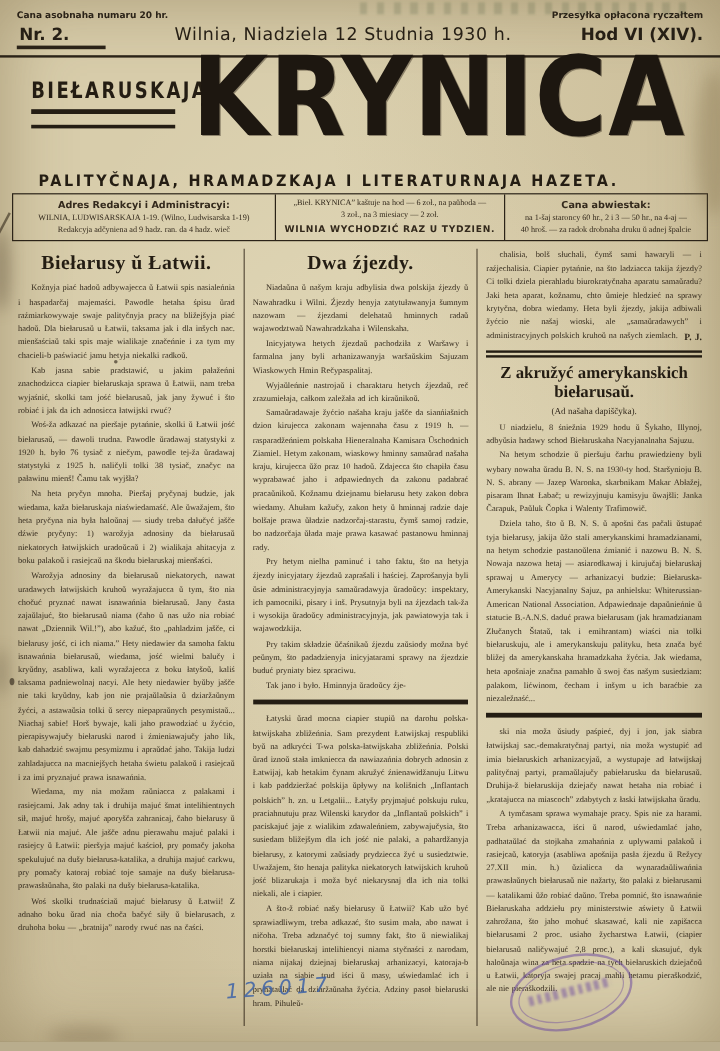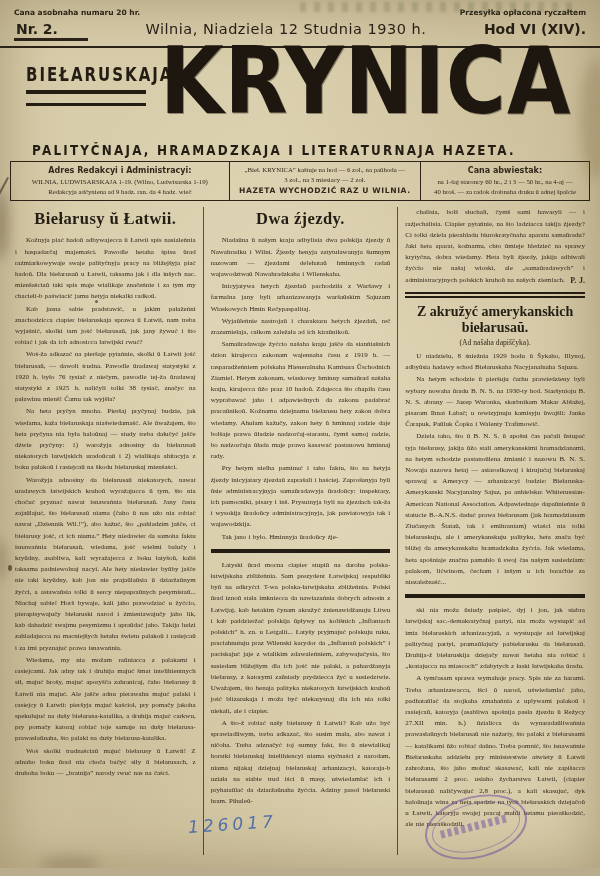--- a/index.html
+++ b/index.html
@@ -124,21 +124,21 @@
 
   <div class="infoboxes">
     <div class="ibox b1">
       <div class="t">Adres Redakcyi i Administracyi:</div>
       <div>WILNIA, LUDWISARSKAJA 1-19. (Wilno, Ludwisarska 1-19)</div>
       <div>Redakcyja adčyniena ad 9 hadz. ran. da 4 hadz. wieč</div>
     </div>
     <div class="ibox b2">
       <div>„Bieł. KRYNICA” kaštuje na hod — 6 zoł., na paŭhoda —</div>
       <div>3 zoł., na 3 miesiacy — 2 zoł.</div>
-      <div class="bld">HAZETA WYCHODZIĆ RAZ U WILNIA.</div>
+      <div class="bld">WILNIA WYCHODZIĆ RAZ U TYDZIEN.</div>
     </div>
     <div class="ibox b3">
       <div class="t">Cana abwiestak:</div>
       <div>na 1-šaj staroncy 60 hr., 2 i 3 — 50 hr., na 4-aj —</div>
       <div>40 hroš. — za radok drobnaha druku ŭ adnej špalcie</div>
     </div>
   </div>
 
   <div class="columns">
 
@@ -153,20 +153,21 @@
       <p>Woś skolki trudnaściaŭ majuć biełarusy ŭ Łatwii! Z adnaho boku ŭrad nia choča bačyć siły ŭ biełarusach, z druhoha boku — „bratnija” narody rwuć nas na čaści.</p>
     </div>
 
     <div class="col">
       <h2 class="head">Dwa źjezdy.</h2>
       <p>Niadaŭna ŭ našym kraju adbylisia dwa polskija źjezdy ŭ Nawahradku i Wilni. Źjezdy henyja zatytuławanyja šumnym nazowam — źjezdami delehataŭ hminnych radaŭ wajawodztwaŭ Nawahradzkaha i Wilenskaha.</p>
       <p>Inicyjatywa hetych źjezdaŭ pachodziła z Waršawy i farmalna jany byli arhanizawanyja waršaŭskim Sajuzam Wiaskowych Hmin Rečypaspalitaj.</p>
       <p>Wyjaŭleńnie nastrojaŭ i charaktaru hetych źjezdaŭ, reč zrazumiełaja, całkom zaležała ad ich kiraŭnikoŭ.</p>
       <p>Samaŭradawaje žyćcio našaha kraju jašče da sianńiašnich dzion kirujecca zakonam wajennaha času z 1919 h. — rasparadžeńniem polskaha Hieneralnaha Kamisara Ŭschodnich Ziamiel. Hetym zakonam, wiaskowy hminny samaŭrad našaha kraju, kirujecca ŭžo praz 10 hadoŭ. Zdajecca što chapiła času wyprabawać jaho i adpawiednych da zakonu padabrać pracaŭnikoŭ. Kožnamu dziejnamu biełarusu hety zakon dobra wiedamy. Ahułam kažučy, zakon hety ŭ hminnaj radzie daje bolšaje prawa ŭładzie nadzorčaj-starastu, čymš samoj radzie, bo nadzorčaja ŭłada maje prawa kasawać pastanowu hminnaj rady.</p>
       <p>Pry hetym nielha paminuć i taho faktu, što na hetyja źjezdy inicyjatary źjezdaŭ zaprašali i haściej. Zaprošanyja byli ŭsie administracyjnyja samaŭradawyja ŭradoŭcy: inspektary, ich pamocniki, pisary i inš. Prysutnyja byli na źjezdach tak-ža i wysokija ŭradoŭcy administracyjnyja, jak pawiatowyja tak i wajawodzkija.</p>
+      <p>Pry takim składzie ŭčaśnikaŭ źjezdu zaŭsiody možna być peŭnym, što padadzienyja inicyjatarami sprawy na źjezdzie buduć pryniaty biez spraciwu.</p>
       <p>Tak jano i było. Hminnyja ŭradoŭcy źje-</p>
       <div class="rule-heavy"></div>
       <p>Łatyski ŭrad mocna ciapier stupiŭ na darohu polska-łatwijskaha zbližeńnia. Sam prezydent Łatwijskaj respubliki byŭ na adkryćci T-wa polska-łatwijskaha zbližeńnia. Polski ŭrad iznoŭ stała imkniecca da nawiazańnia dobrych adnosin z Łatwijaj, kab hetakim čynam akružyć źnienawidžanuju Litwu i kab paddzieržać polskija ŭpływy na kolišnich „Inflantach polskich” h. zn. u Letgalii... Łatyšy pryjmajuć polskuju ruku, praciahnutuju praz Wilenski karydor da „Inflantaŭ polskich” i paciskajuć jaje z wialikim zdawaleńniem, zabywajučysia, što susiedam bližejšym dla ich jość nie palaki, a pahardžanyja biełarusy, z katorymi zaŭsiady prydziecca žyć u susiedztwie. Uwažajem, što henaja palityka niekatorych łatwijskich kruhoŭ jość blizarukaja i moža być niekarysnaj dla ich nia tolki niekali, ale i ciapier.</p>
       <p>A što-ž robiać našy biełarusy ŭ Łatwii? Kab užo być sprawiadliwym, treba adkazać, što susim mała, abo nawat i ničoha. Treba adznačyć toj sumny fakt, što ŭ niewialikaj horstki biełaruskaj intelihiencyi niama styčnaści z narodam, niama nijakaj dziejnaj biełaruskaj arhanizacyi, katoraja-b uziała na siabie trud iści ŭ masy, uświedamlać ich i pryhataŭlać da dziaržaŭnaha žyćcia. Adziny pasoł biełaruski hram. Pihuleŭ-</p>
     </div>
 
     <div class="col">
       <p><span>chalisia, bolš słuchali, čymš sami hawaryli — i raźjechalisia. Ciapier pytańnie, na što ladziacca takija źjezdy? Ci tolki dziela pierahladu biurokratyčnaha aparatu samaŭradu? Jaki heta aparat, kožnamu, chto ŭmieje hledzieć na sprawy krytyčna, dobra wiedamy. Heta byli źjezdy, jakija adbiwali žyćcio nie našaj wioski, ale „samaŭradawych” i administracyjnych polskich kruhoŭ na našych ziemlach.</span> <span class="sig">P. J.</span></p>
       <div class="rule-double"></div>
       <h3 class="head2">Z akružyć amerykanskich biełarusaŭ.</h3>

